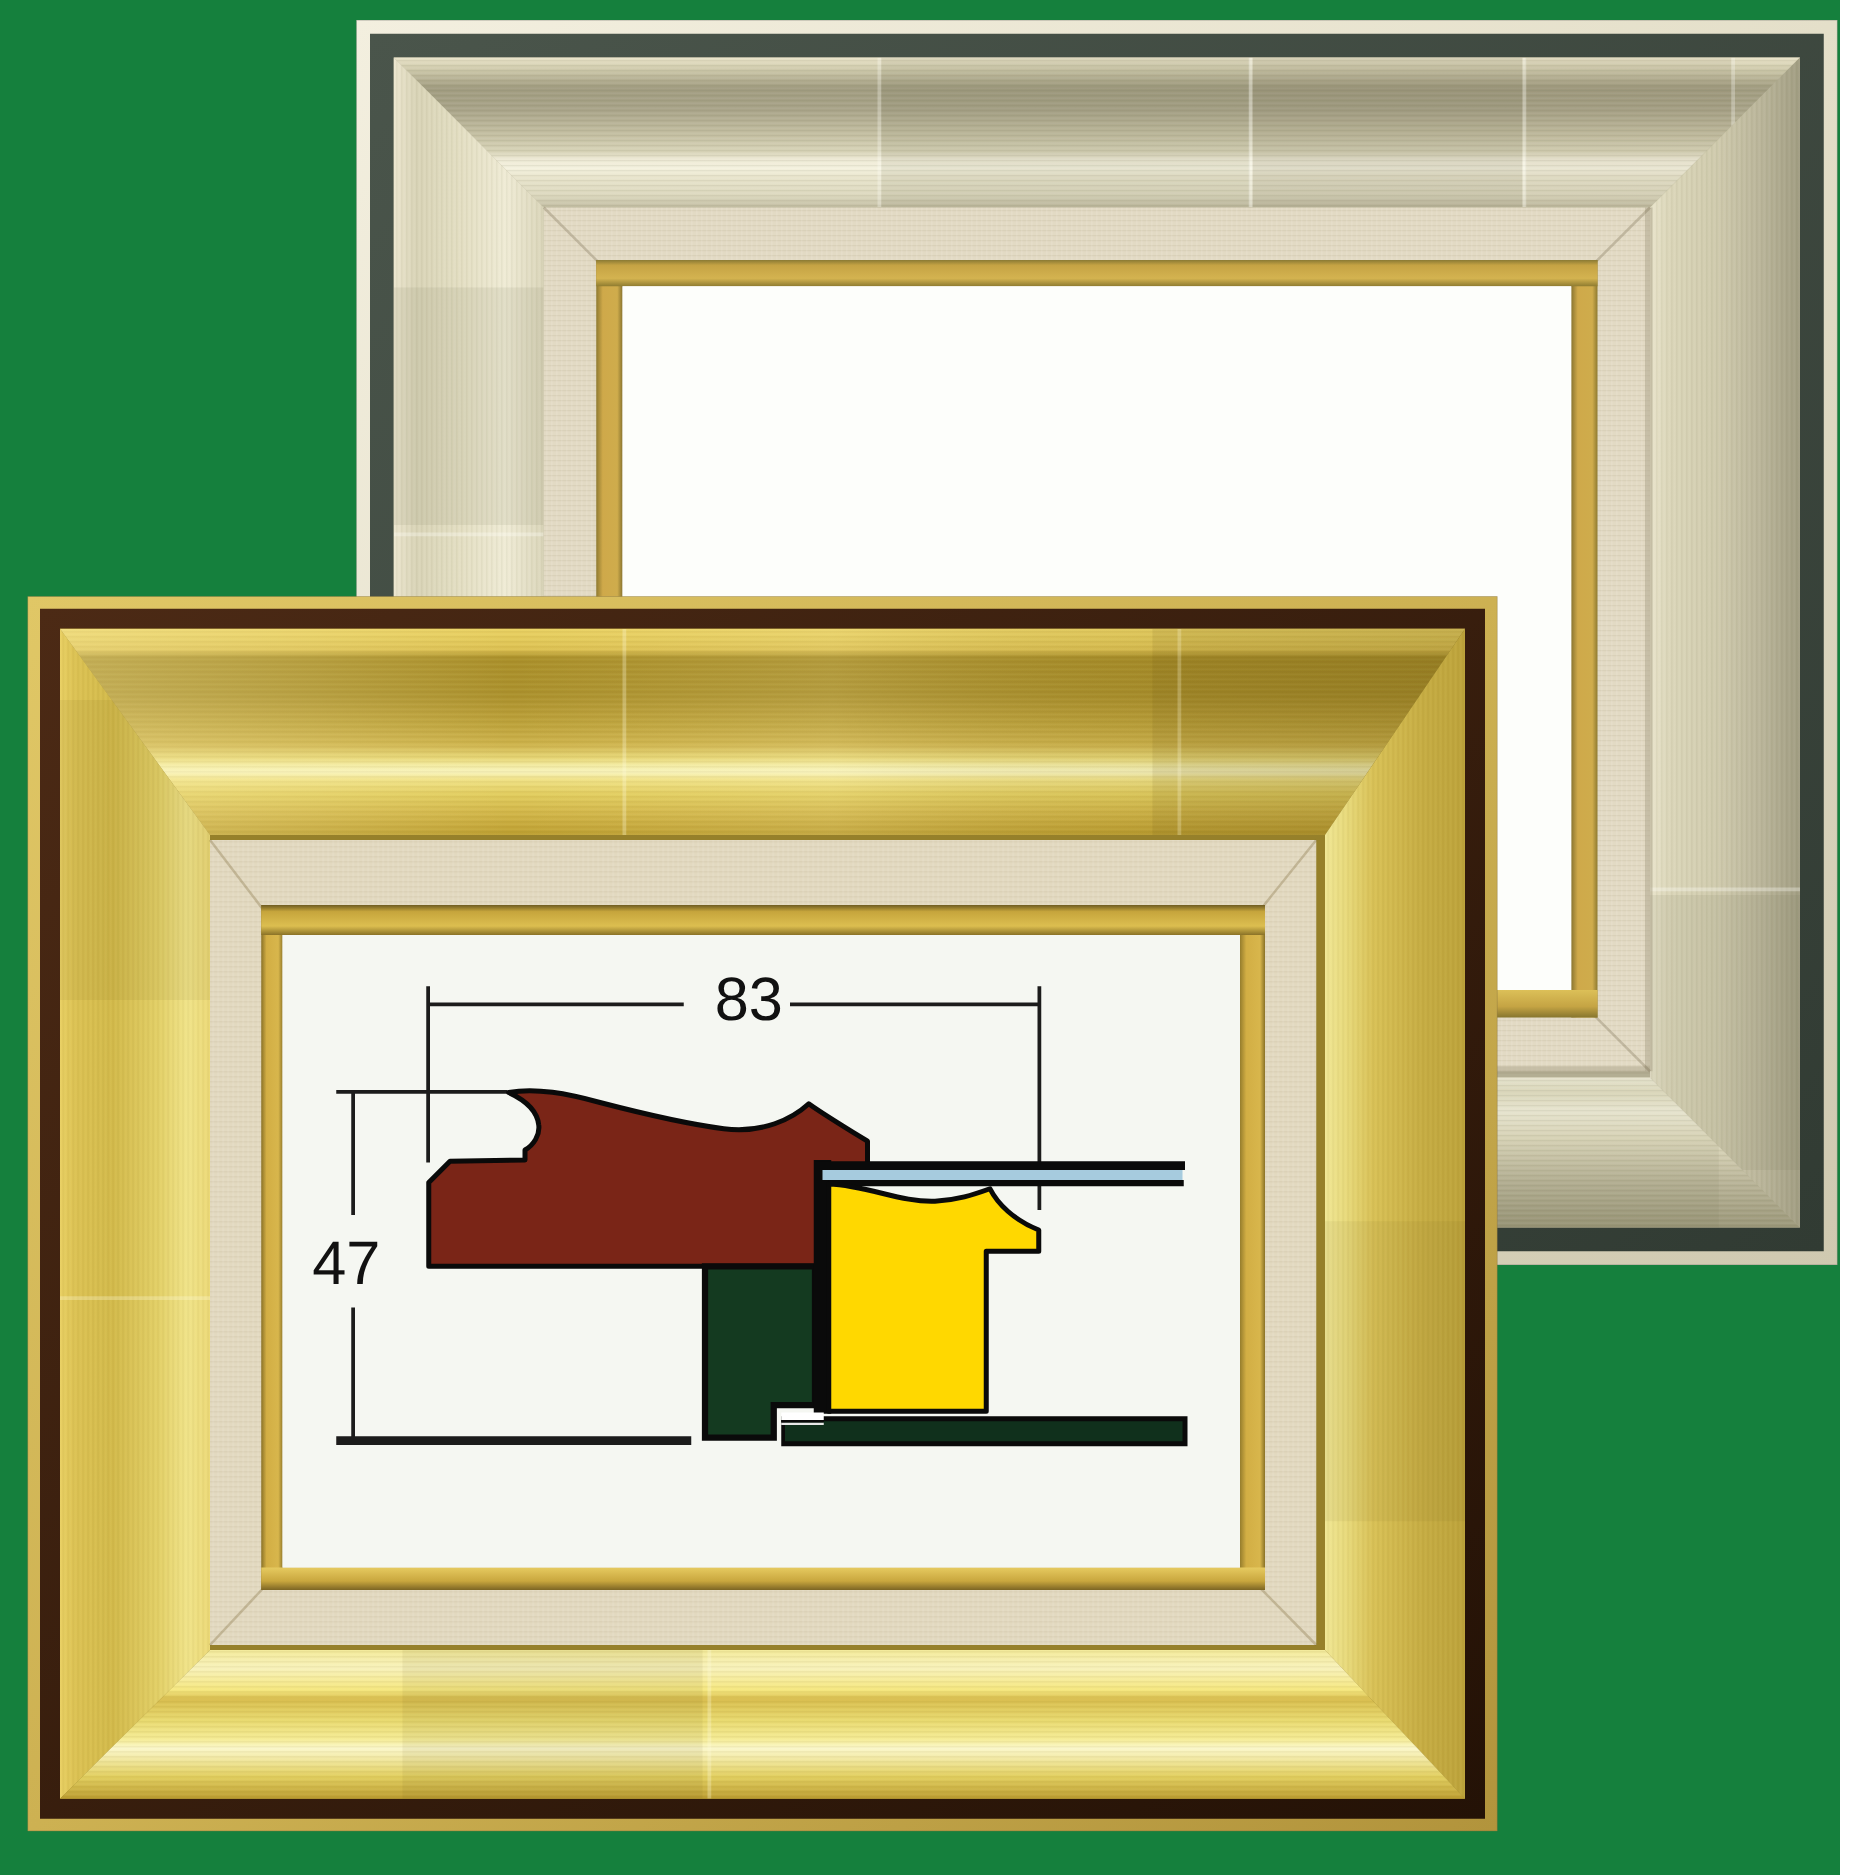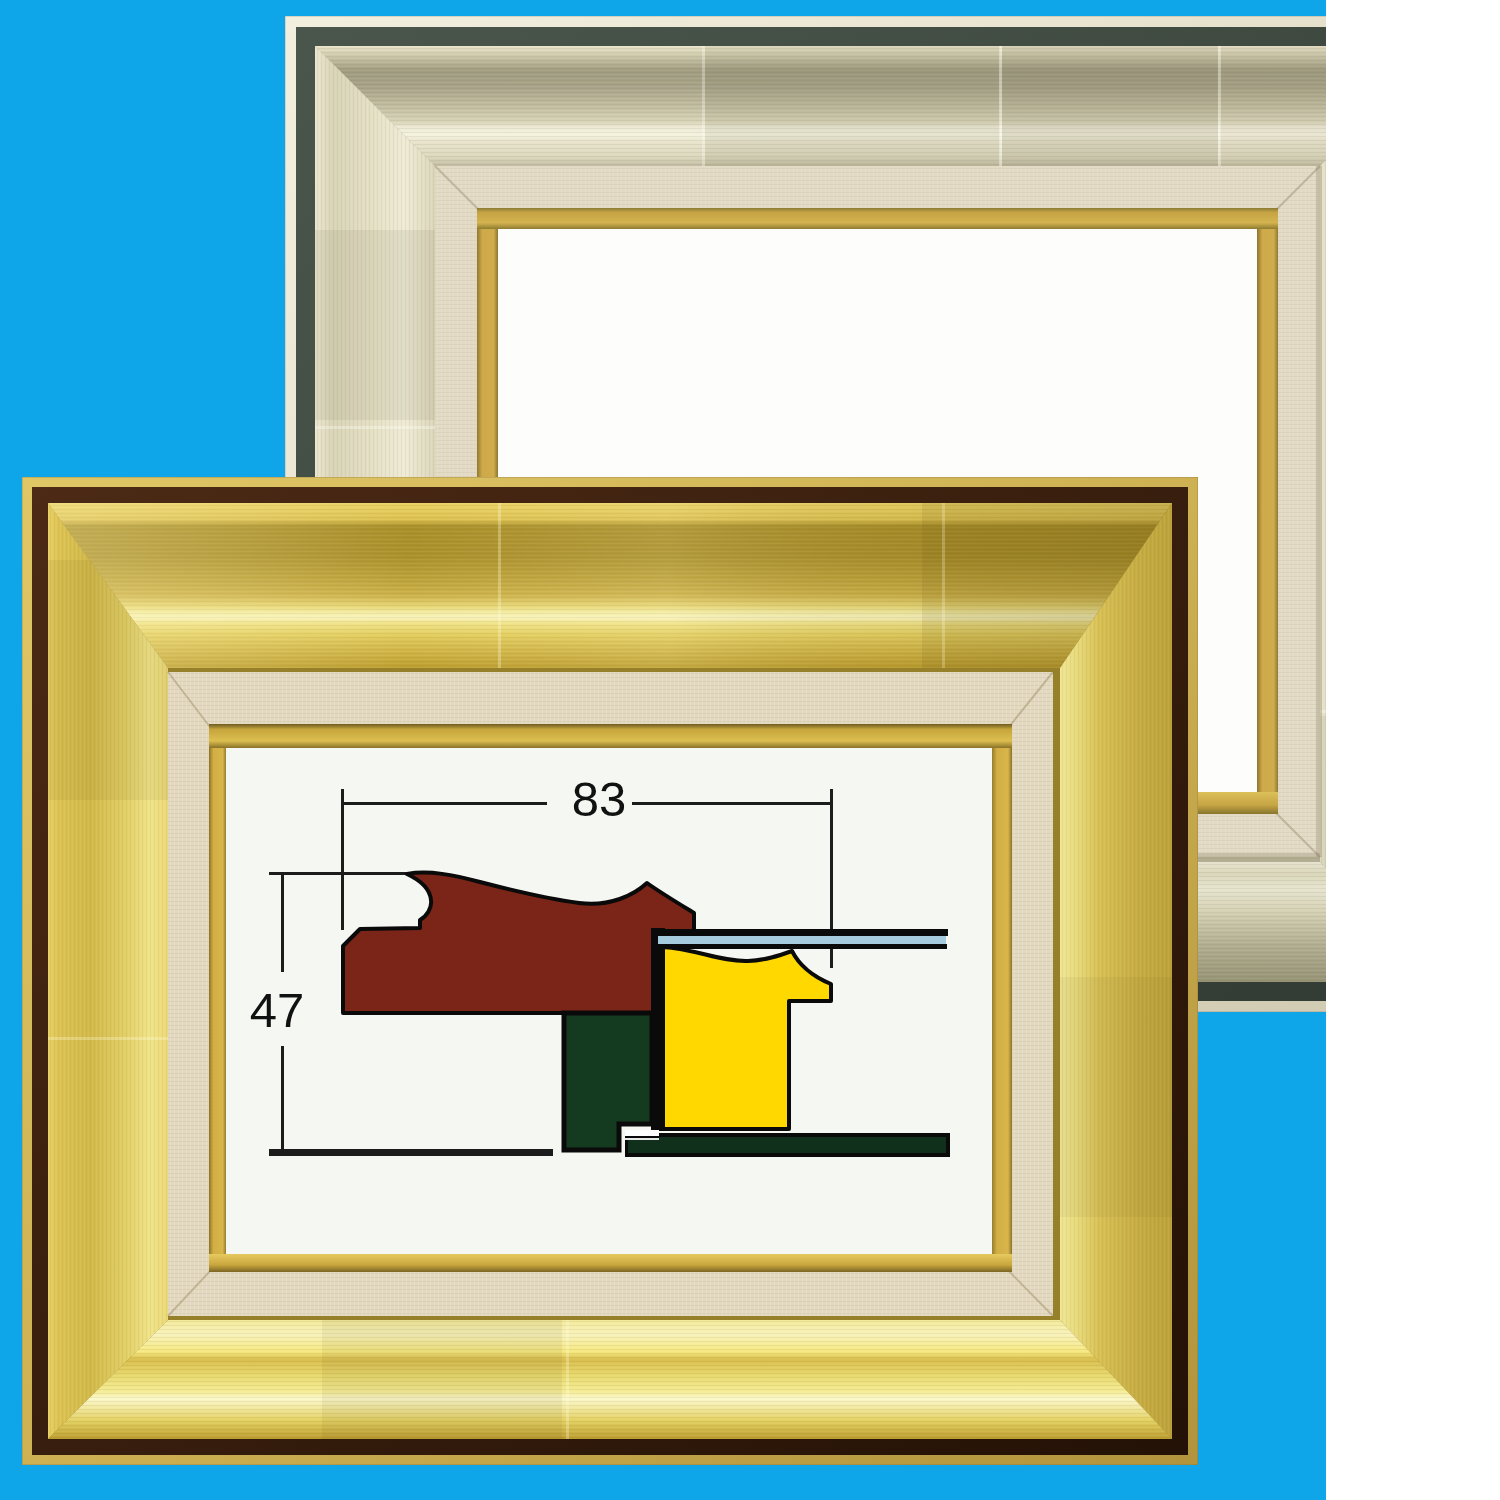--- a/index.html
+++ b/index.html
@@ -1,16 +1,16 @@
 <!DOCTYPE html>
 <html><head>
 <meta charset="utf-8">
 <style>
 html,body{margin:0;padding:0;background:#ffffff;}
-#stage{position:relative;width:1326px;height:1500px;background:#0ea5e9;overflow:hidden;font-family:"Liberation Sans",sans-serif;}
+#stage{position:relative;width:1472px;height:1500px;background:#15803d;overflow:hidden;font-family:"Liberation Sans",sans-serif;}
 #stage svg{position:absolute;display:block;}
 </style>
 </head>
 <body>
 <div id="stage">
 
 <svg id="silver" style="left:285px;top:16px" width="1185" height="996" viewBox="0 0 1185 996">
 <defs>
 <linearGradient id="sRim" x1="0" y1="0" x2="1" y2="1">
 <stop offset="0" stop-color="#f3efdf"></stop>

